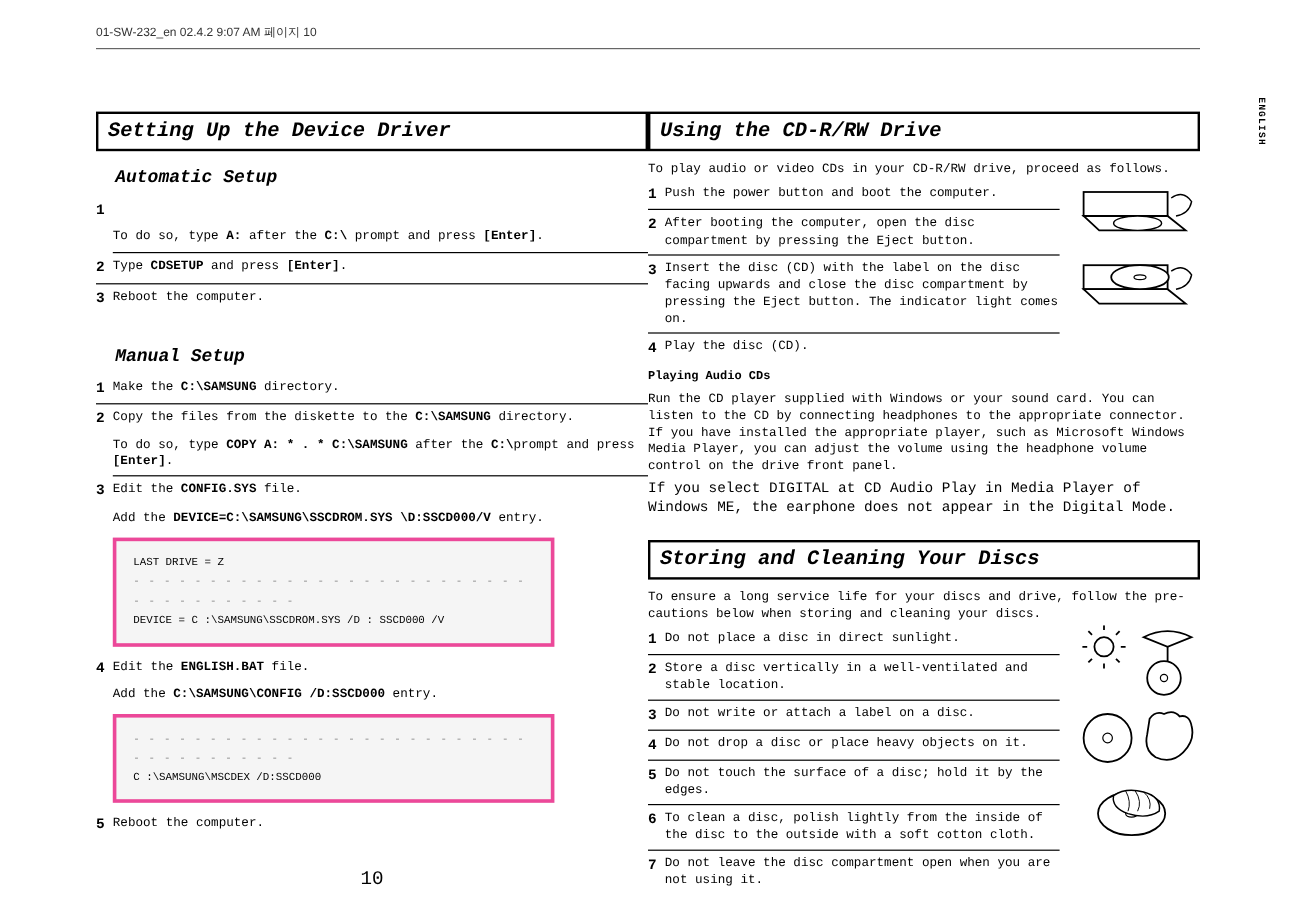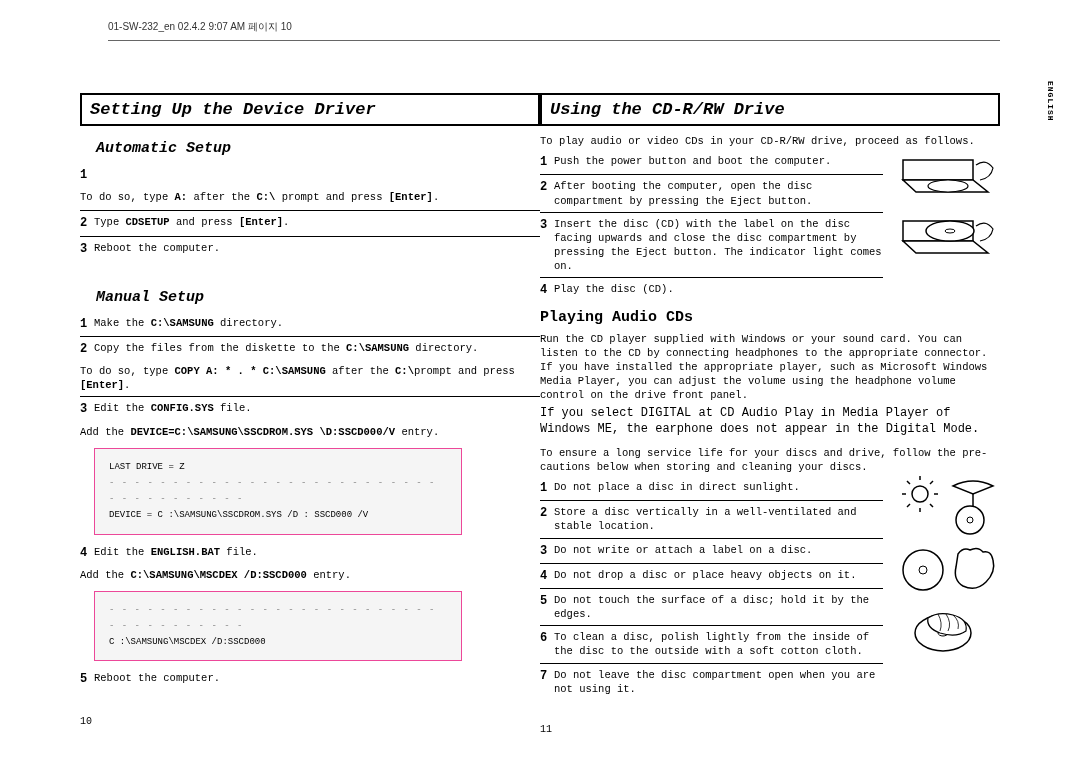--- a/index.html
+++ b/index.html
@@ -16,21 +16,20 @@
     padding: 20px 80px 20px 80px;
     box-sizing: border-box;
     position: relative;
   }
   .header-line {
     font-size: 10px;
     padding-bottom: 6px;
     border-bottom: 1px solid #666;
     margin-bottom: 40px;
     color: #333;
-    margin-left: 28px;
   }
   .columns {
     display: flex;
     font-family: Liberation Mono, monospace;
   }
   .col {
     flex: 1;
     position: relative;
   }
   .section-title-box {
@@ -62,53 +61,55 @@
   }
   .numitem.noborder { border-bottom: none; }
   .num {
     font-weight: bold;
     font-size: 12px;
     width: 14px;
     flex-shrink: 0;
   }
   .txt { flex: 1; }
   .indent {
+    margin-left: 14px;
     padding: 3px 0;
     line-height: 1.35;
   }
   .codebox {
     margin: 6px 0 6px 14px;
     padding: 10px 14px;
     font-size: 9px;
     background: #f5f5f5;
-    border: 1px solid #ec4899;
+    border: 3px solid #ec4899;
     line-height: 1.8;
     width: 80%;
     box-sizing: border-box;
   }
   .dashline {
     letter-spacing: 1px;
     color: #888;
   }
   .small-sub {
     font-weight: bold;
-    font-size: 15px;
+    font-size: 10px;
     margin: 6px 0 4px 0;
   }
   .para {
     line-height: 1.35;
     padding: 2px 0;
   }
   .smallpara {
     font-size: 12px;
     line-height: 1.3;
     padding: 2px 0 6px 0;
   }
   .pagenum {
-    font-size: 10px;
+    text-align: center;
+    font-size: 16px;
     margin-top: 24px;
   }
   .english-tab {
     position: absolute;
     right: -55px;
     top: 0;
     font-size: 8px;
     font-weight: bold;
     writing-mode: vertical-rl;
     letter-spacing: 1px;
@@ -197,21 +198,21 @@
           <div>DEVICE = C :\SAMSUNG\SSCDROM.SYS /D : SSCD000 /V</div>
         </div>
 
         <div class="numitem noborder">
           <div class="num">4</div>
           <div class="txt">
             <span>Edit the </span><b>ENGLISH.BAT</b><span> file.</span>
           </div>
         </div>
         <div class="indent">
-          <span>Add the </span><b>C:\SAMSUNG\MSCDEX /D:SSCD000</b><span> entry.</span>
+          <span>Add the </span><b>C:\SAMSUNG\CONFIG /D:SSCD000</b><span> entry.</span>
         </div>
 
         <div class="codebox">
           <div class="dashline">- - - - - - - - - - - - - - - - - - - - - - - - - - - - - - - - - - - - -</div>
           <div>C :\SAMSUNG\MSCDEX /D:SSCD000</div>
         </div>
 
         <div class="numitem noborder">
           <div class="num">5</div>
           <div class="txt">Reboot the computer.</div>
@@ -267,20 +268,21 @@
               <path d="M78,15 Q88,8 95,18 Q93,28 82,30" fill="#fff" stroke="#000" stroke-width="1.2"></path>
             </svg>
           </div>
         </div>
       </div>
 
       <div class="small-sub">Playing Audio CDs</div>
       <div class="para">Run the CD player supplied with Windows or your sound card. You can listen to the CD by connecting headphones to the appropriate connector. If you have installed the appropriate player, such as Microsoft Windows Media Player, you can adjust the volume using the headphone volume control on the drive front panel.</div>
       <div class="smallpara">If you select DIGITAL at CD Audio Play in Media Player of Windows ME, the earphone does not appear in the Digital Mode.</div>
 
+      <div class="section-title-box">Storing and Cleaning Your Discs</div>
       <div class="para">To ensure a long service life for your discs and drive, follow the pre-cautions below when storing and cleaning your discs.</div>
 
       <div class="right-inner">
         <div class="right-text">
           <div class="numlist">
             <div class="numitem">
                 <div class="num">1</div>
                 <div class="txt">Do not place a disc in direct sunlight.</div>
               </div>
             <div class="numitem">

